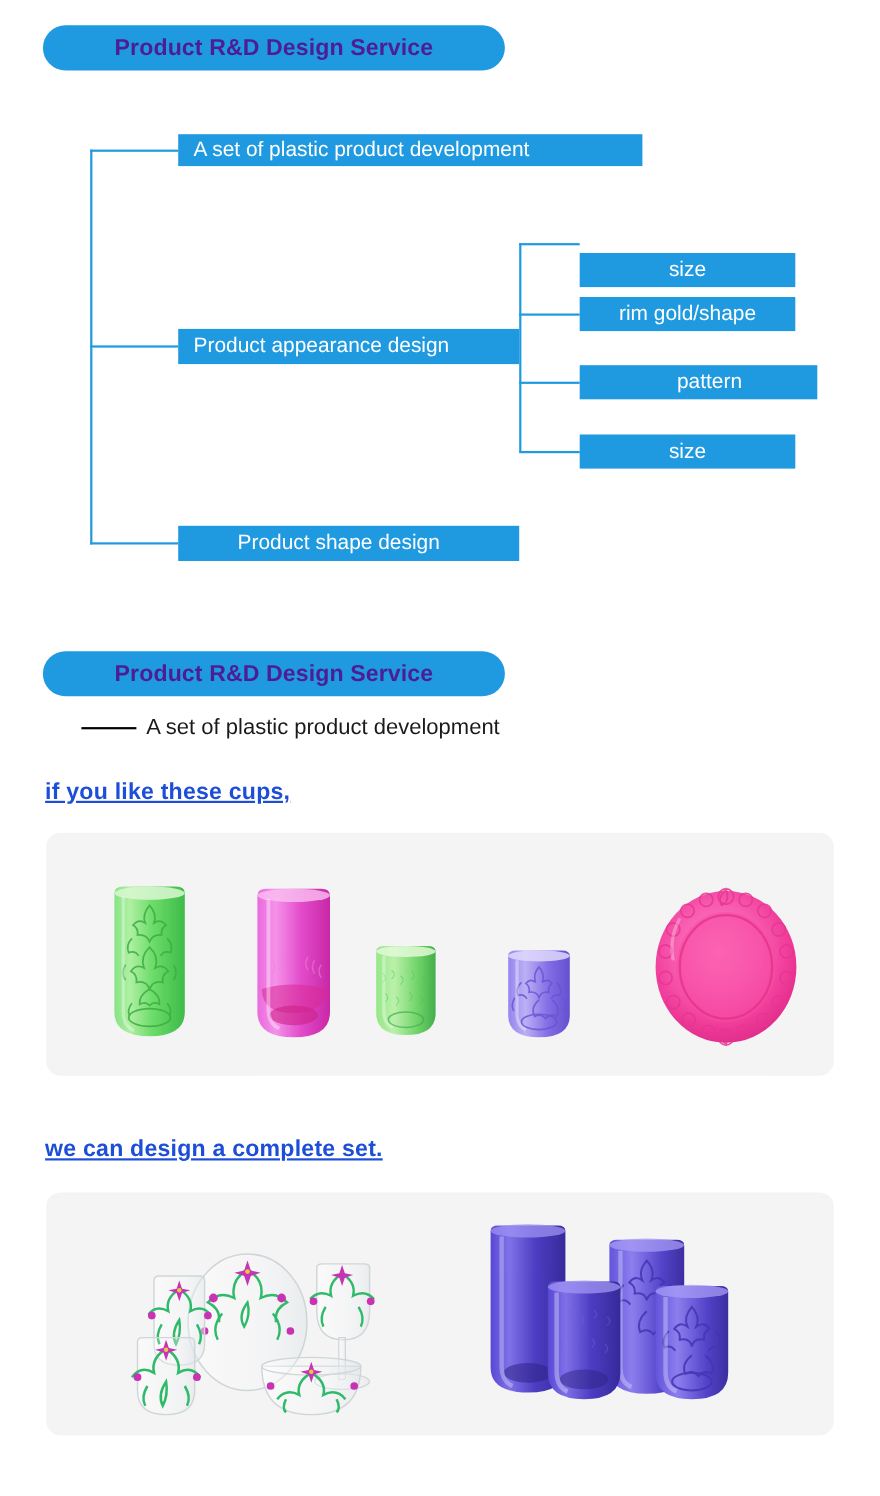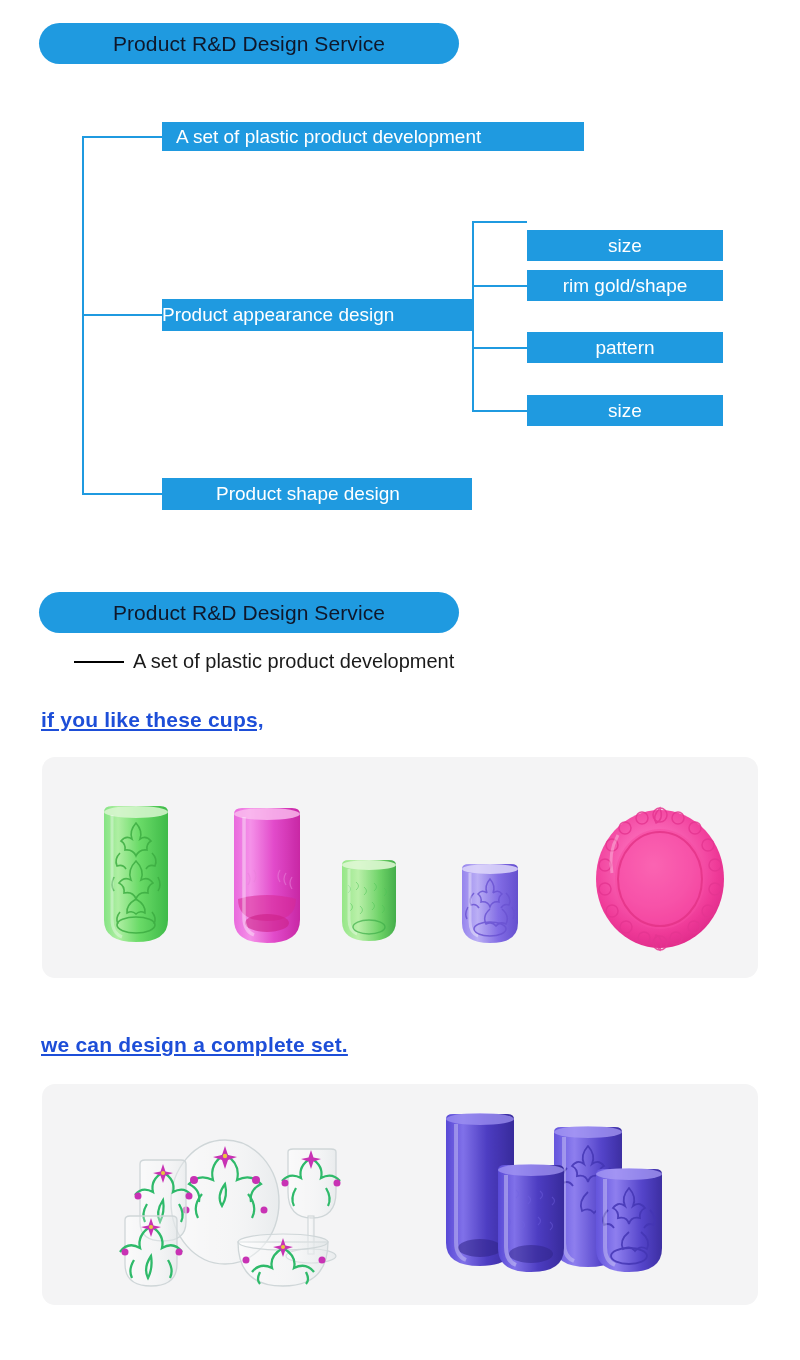--- a/index.html
+++ b/index.html
@@ -11,22 +11,22 @@
     overflow:hidden;
     -webkit-font-smoothing:antialiased;
   }
   .page{position:relative;width:800px;height:1360px;}
 
   
   .pill{
     position:absolute;
     background:#1f9ae0;
     border-radius:22px;
-    color:#0f172a;
-    font-weight:normal;
+    color:#4c1d95;
+    font-weight:bold;
     display:flex;align-items:center;justify-content:center;
     letter-spacing:.1px;
   }
   #pill-1{left:39px;top:23px;width:420px;height:41px;font-size:21px;}
   #pill-2{left:39px;top:592px;width:420px;height:41px;font-size:21px;}
 
   
   .tree{position:absolute;left:0;top:0;width:800px;height:560px;}
   .box{
     position:absolute;
@@ -35,25 +35,25 @@
     display:flex;align-items:center;justify-content:center;
     font-size:19px;
     font-weight:400;
     white-space:nowrap;
   }
   .line{position:absolute;background:#1f9ae0;}
   .line.h{height:2px;}
   .line.v{width:2px;}
 
   #box-set      {left:162px;top:122px;width:422px;height:29px;justify-content:flex-start;padding-left:14px;box-sizing:border-box;}
-  #box-appear   {left:162px;top:299px;width:310px;height:32px;justify-content:flex-start;box-sizing:border-box;}
+  #box-appear   {left:162px;top:299px;width:310px;height:32px;justify-content:flex-start;padding-left:14px;box-sizing:border-box;}
   #box-shape    {left:162px;top:478px;width:310px;height:32px;justify-content:flex-start;padding-left:54px;box-sizing:border-box;}
   #box-size     {left:527px;top:206px;width:196px;height:31px;margin-top:24px;}
   #box-rim      {left:527px;top:270px;width:196px;height:31px;}
-  #box-pattern  {left:527px;top:332px;width:196px;height:31px;}
+  #box-pattern  {left:527px;top:332px;width:196px;height:31px;padding-left:20px;}
   #box-color    {left:527px;top:395px;width:196px;height:31px;}
 
   
   #trunk-1   {left:82px; top:136px; height:359px;}
   #br-1a     {left:82px; top:136px; width:80px;}
   #br-1b     {left:82px; top:314px; width:80px;}
   #br-1c     {left:82px; top:493px; width:80px;}
 
   
   #trunk-2   {left:472px; top:221px; height:190px;}

